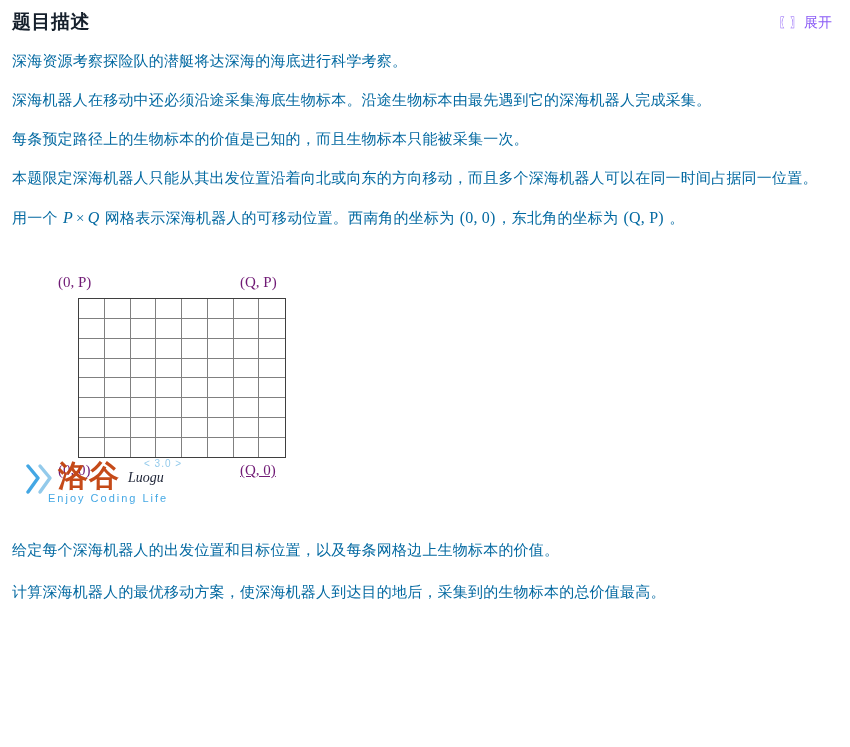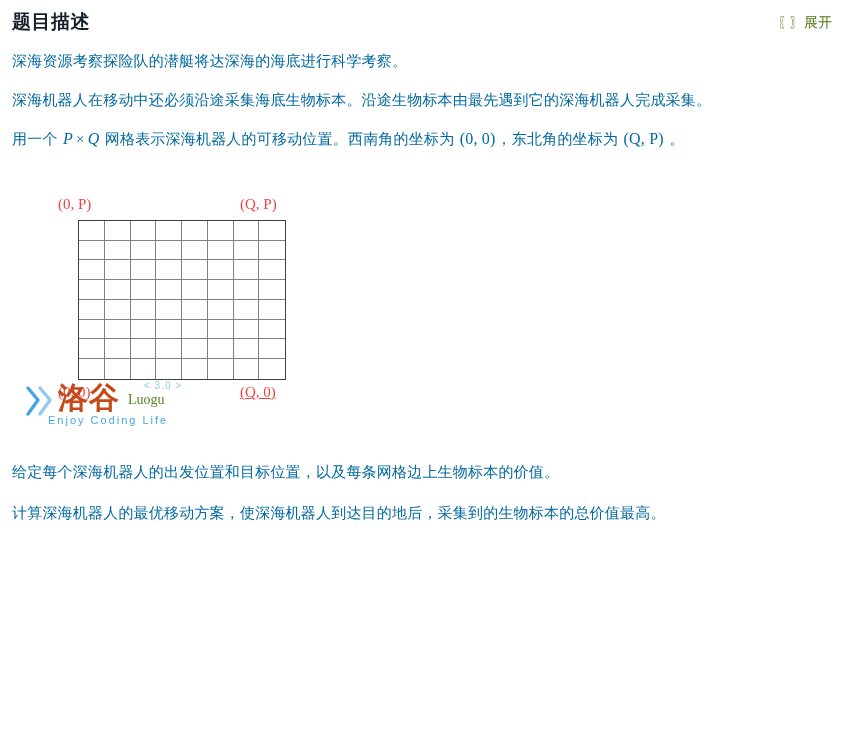--- a/index.html
+++ b/index.html
@@ -30,21 +30,21 @@
     justify-content: space-between;
   }
   .section-title {
     font-size: 19px;
     font-weight: bold;
     color: #16202c;
     letter-spacing: 0.5px;
     line-height: 1.3;
   }
   .expand-link {
-    color: #4d7c0f;
+    color: #8b5cf6;
     font-size: 14px;
     white-space: nowrap;
     cursor: pointer;
     user-select: none;
     padding-top: 4px;
   }
   .expand-bracket {
     font-family: "Liberation Mono", monospace;
     font-size: 13px;
     letter-spacing: -1px;
@@ -106,21 +106,21 @@
     border-right: 1px solid #808080;
     border-bottom: 1px solid #808080;
     box-sizing: border-box;
   }
   .grid .cell.last-col { border-right: none; }
   .grid .cell.last-row { border-bottom: none; }
   .coord {
     position: absolute;
     font-family: "Liberation Serif", serif;
     font-size: 15px;
-    color: #ef4444;
+    color: #701a75;
     white-space: nowrap;
   }
   .coord-tl { left: 58px; top: 4px; }
   .coord-tr { left: 240px; top: 4px; }
   .coord-bl { left: 58px; top: 192px; }
   .coord-br { left: 240px; top: 192px; text-decoration: underline; }
   
   .watermark {
     position: absolute;
     left: 24px;
@@ -149,21 +149,22 @@
     color: #8ec8ea;
     letter-spacing: 1px;
     font-family: "Liberation Sans", sans-serif;
     text-align: center;
   }
   .wm-name {
     position: absolute;
     left: 104px;
     top: 14px;
     font-size: 14px;
-    color: #4d7c0f;
+    font-style: italic;
+    color: #0f172a;
     font-family: "Liberation Serif", serif;
   }
   .wm-tag {
     position: absolute;
     left: 24px;
     top: 36px;
     font-size: 11px;
     color: #3aa3e3;
     letter-spacing: 2px;
     font-family: "Liberation Sans", sans-serif;
@@ -188,20 +189,22 @@
   <div class="header-row">
     <div class="section-title">题目描述</div>
     <div class="expand-link">
       <span class="expand-bracket">〖〗</span><span>展开</span>
     </div>
   </div>
 
   <div class="content">
     <p class="para first">深海资源考察探险队的潜艇将达深海的海底进行科学考察。</p>
     <p class="para">深海机器人在移动中还必须沿途采集海底生物标本。沿途生物标本由最先遇到它的深海机器人完成采集。</p>
+    <p class="para">每条预定路径上的生物标本的价值是已知的，而且生物标本只能被采集一次。</p>
+    <p class="para">本题限定深海机器人只能从其出发位置沿着向北或向东的方向移动，而且多个深海机器人可以在同一时间占据同一位置。</p>
     <p class="para"><span>用一个 </span><span class="mathvar">P</span><span class="mathop">×</span><span class="mathvar">Q</span><span> 网格表示深海机器人的可移动位置。西南角的坐标为 </span><span class="mathtuple">(0, 0)</span><span>，东北角的坐标为 </span><span class="mathtuple">(Q, P)</span><span> 。</span></p>
   </div>
 
   <div class="figure">
     <div class="coord coord-tl">(0, P)</div>
     <div class="coord coord-tr">(Q, P)</div>
     <div class="coord coord-bl">(0, 0)</div>
     <div class="coord coord-br">(Q, 0)</div>
 
     <div class="grid-wrap">

